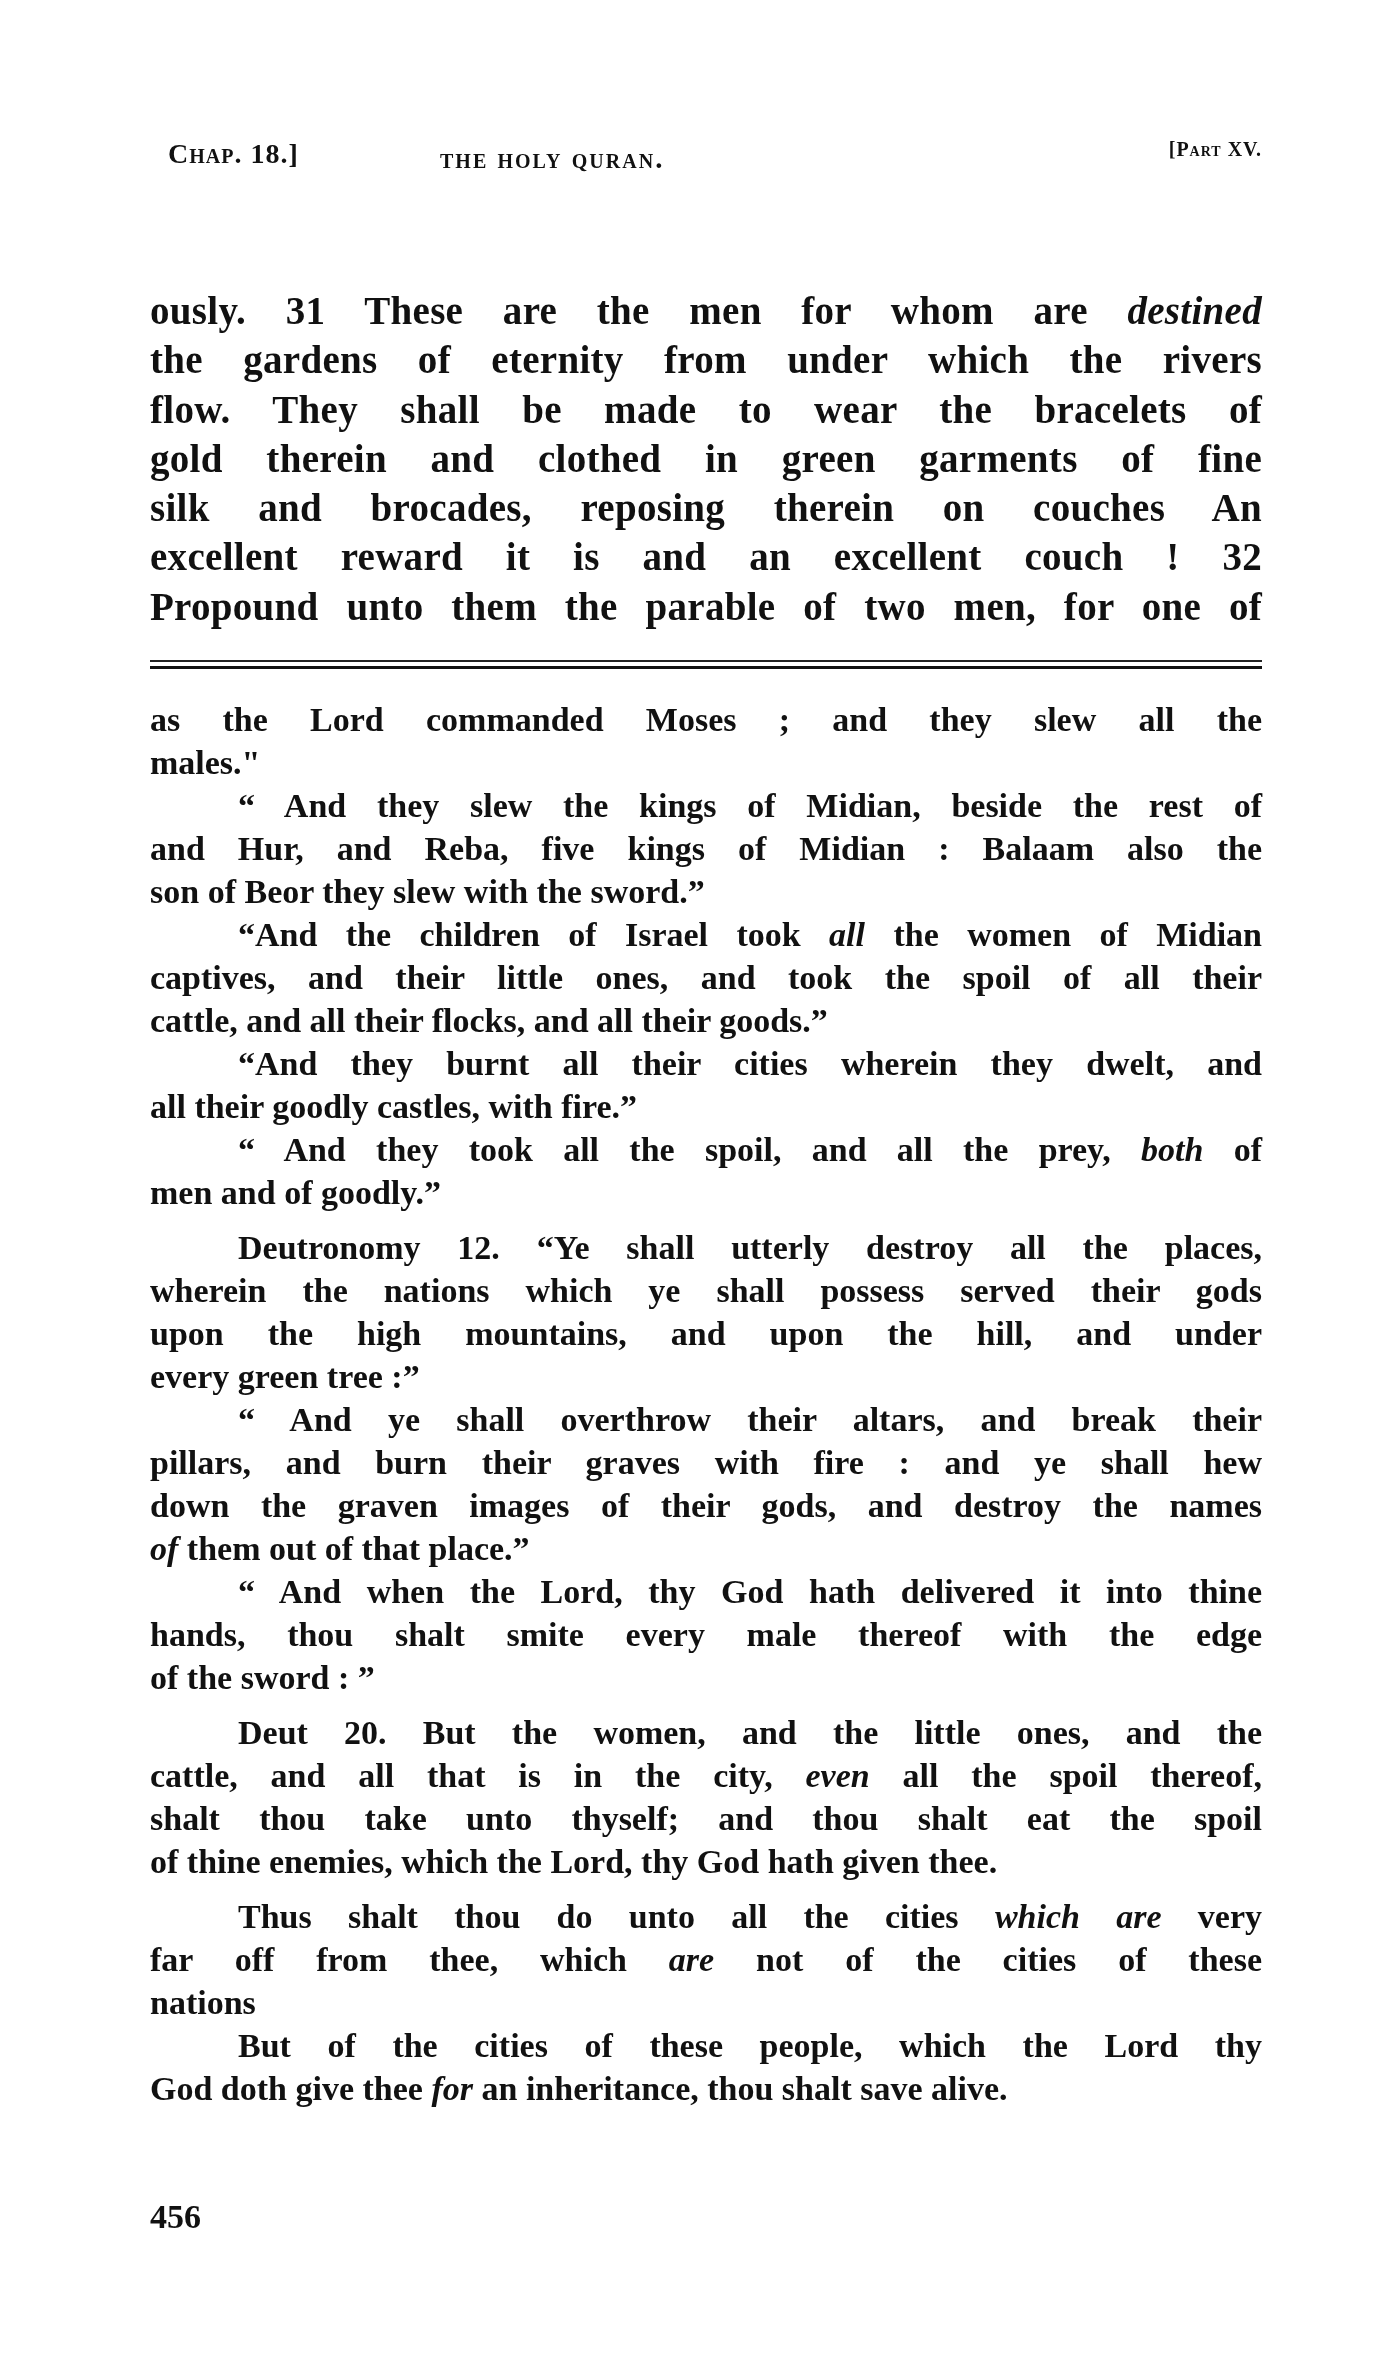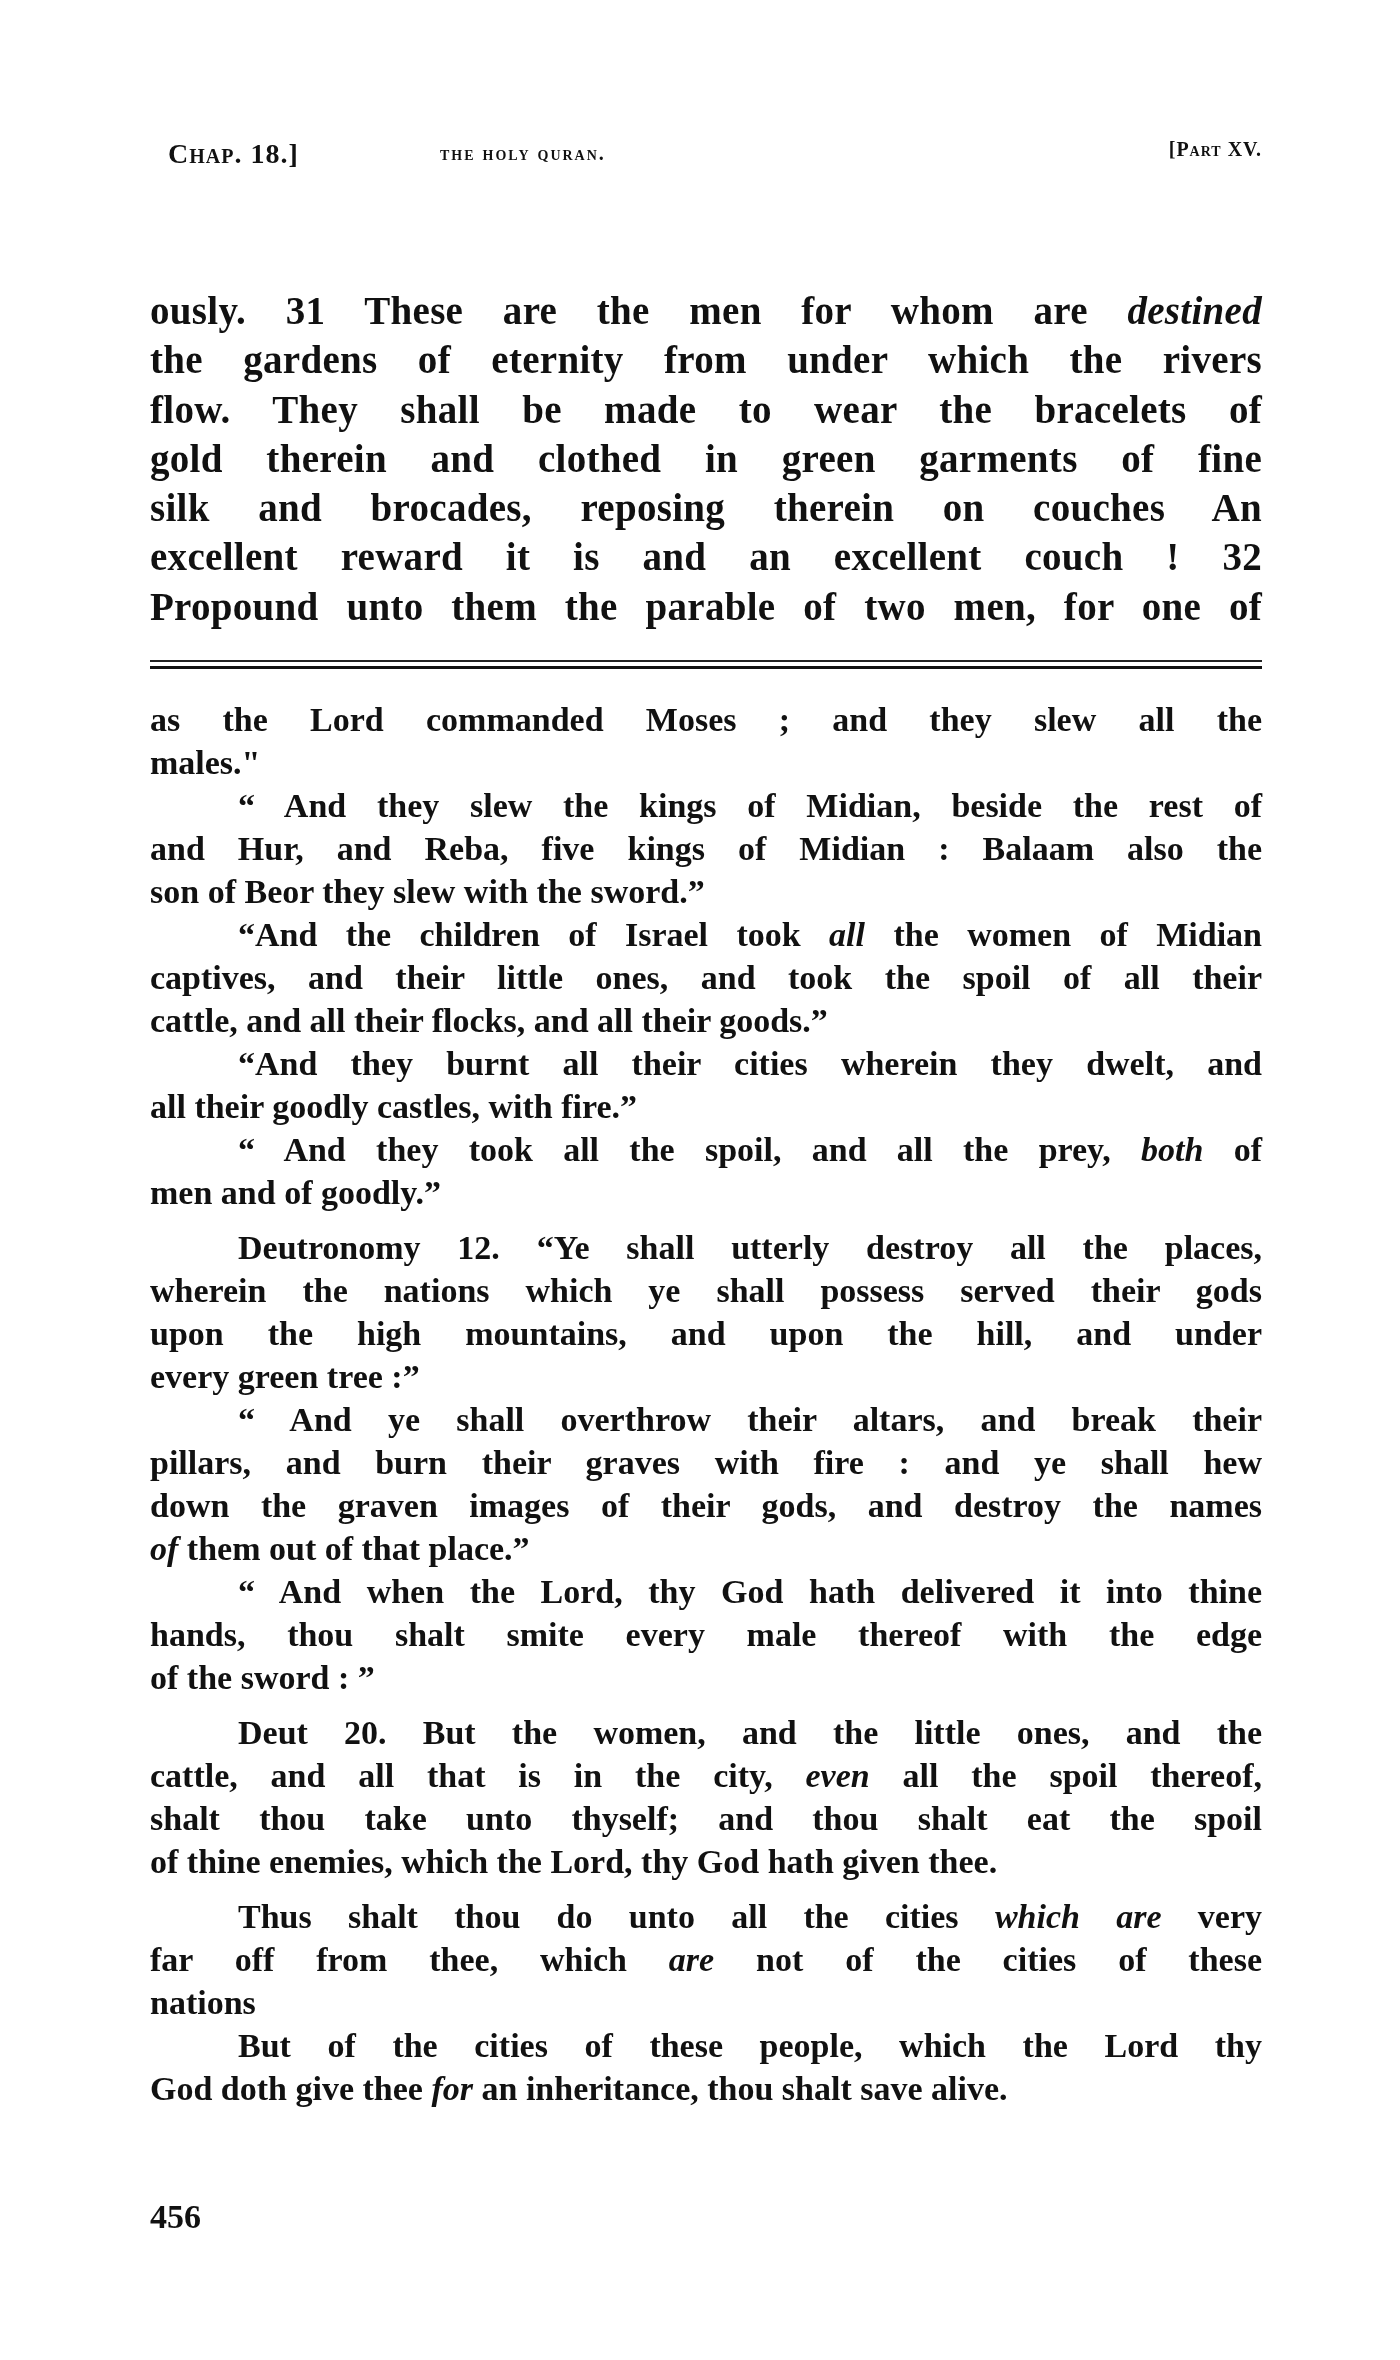--- a/index.html
+++ b/index.html
@@ -1,20 +1,20 @@
 <!DOCTYPE html>
 <html><head>
 <meta charset="utf-8">
 <style>
   html, body { margin: 0; padding: 0; background: #ffffff; }
   body { width: 1400px; height: 2360px; position: relative; overflow: hidden; color: #111; font-family: "DejaVu Serif", "Liberation Serif", serif; }
   .page { position: absolute; left: 150px; top: 0; width: 1112px; }
   .running-head { position: absolute; top: 138px; left: 0; width: 1112px; height: 46px; font-family: "Liberation Serif", serif; font-weight: bold; }
   .rh-left { position: absolute; left: 0; top: 0; font-size: 28px; font-variant: small-caps; letter-spacing: 1px; margin-left: 18px; }
-  .rh-center { position: absolute; left: 290px; top: 4px; font-size: 20px; font-variant: small-caps; letter-spacing: 2px; text-transform: lowercase; }
+  .rh-center { position: absolute; left: 290px; top: 4px; font-size: 29px; font-variant: small-caps; letter-spacing: 2px; text-transform: lowercase; }
   .rh-right { position: absolute; right: 0; top: 0; font-size: 20px; font-variant: small-caps; letter-spacing: 1px; }
   .main-text { position: absolute; top: 286px; left: 0; width: 1112px; font-family: "Liberation Serif", serif; font-weight: bold; font-size: 39px; line-height: 49.3px; text-align: justify; letter-spacing: 0.3px; }
   .main-text .line { display: block; text-align: justify; text-align-last: justify; white-space: nowrap; }
   .rule { position: absolute; top: 660px; left: 0; width: 1112px; height: 10px; }
   .rule .r1 { position: absolute; top: 0; left: 0; width: 100%; height: 2px; background: #222; }
   .rule .r2 { position: absolute; top: 6px; left: 0; width: 100%; height: 3px; background: #111; }
   .footnotes { position: absolute; top: 690px; left: 0; width: 1112px; font-family: "Liberation Serif", serif; font-weight: bold; font-size: 34px; line-height: 43px; margin-top: 8px; }
   .fn-para { margin: 0; }
   .fn-para .line { display: block; white-space: nowrap; text-align: justify; text-align-last: justify; }
   .fn-para .line.last { text-align-last: left; }

